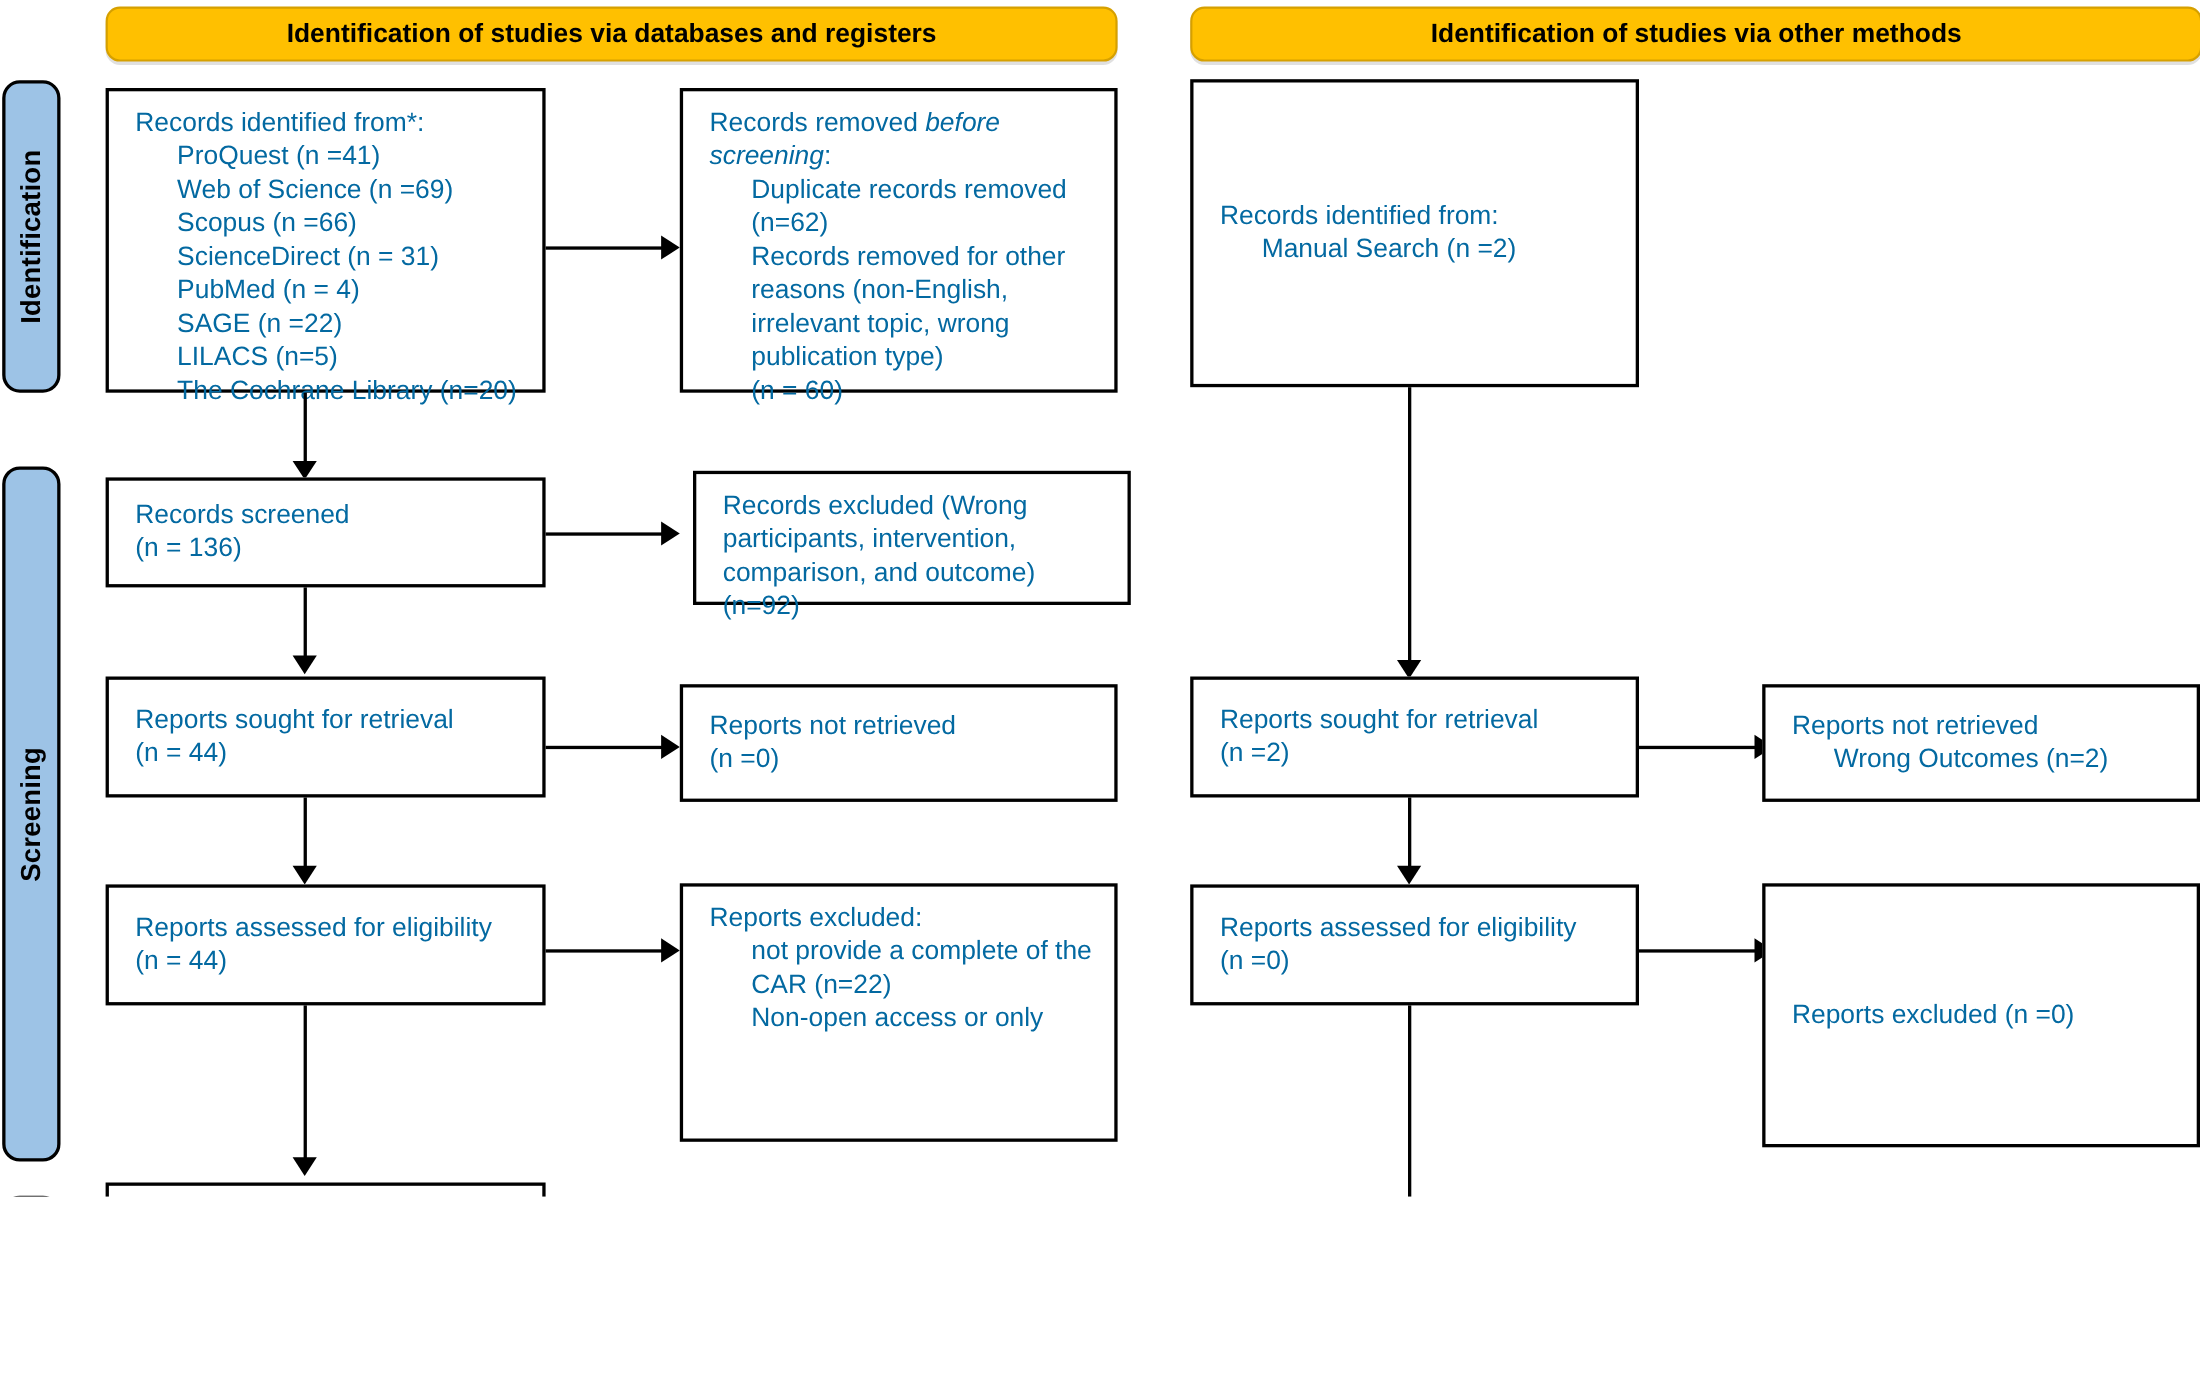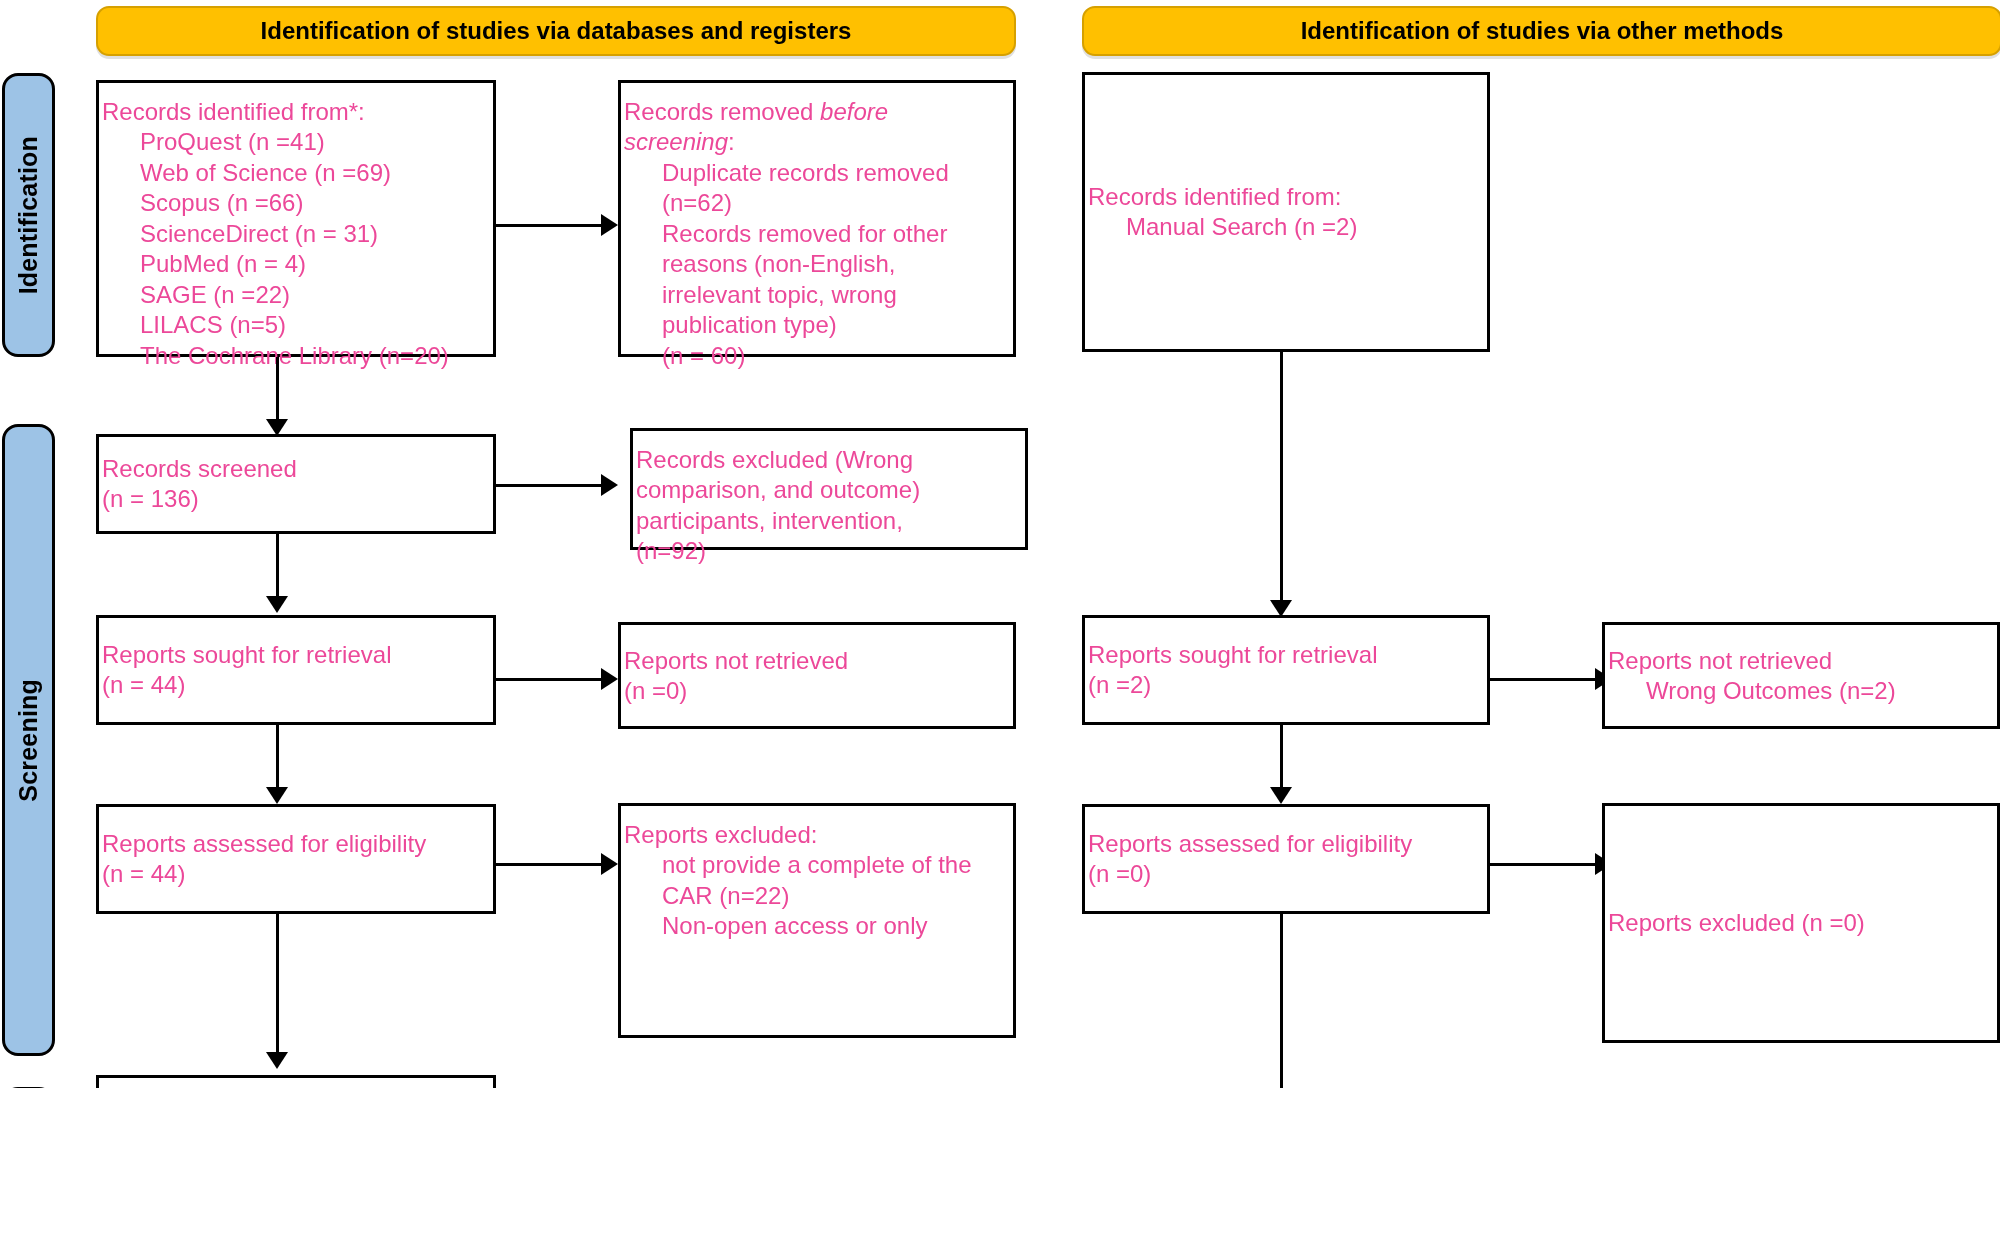--- a/index.html
+++ b/index.html
@@ -62,25 +62,25 @@
   
   .box {
     position: absolute;
     background: #ffffff;
     border: 3px solid #000000;
     box-sizing: border-box;
     padding: 0;
   }
   .box .box-text {
     position: absolute;
-    left: 3px;
+    left: 24px;
     right: 10px;
     font-size: 24px;
     line-height: 1.27;
-    color: #ec4899;
+    color: #0369a1;
     white-space: pre-wrap;
   }
   .box.vcenter .box-text {
     top: 50%;
     transform: translateY(-50%);
   }
   .box.vtop .box-text {
     top: 14px;
   }
   .indent-1 { display: block; padding-left: 38px; }
@@ -160,21 +160,21 @@
   <div class="arrow-down" style="left:266px; top:419px;"></div>
 
   <div class="box vcenter" style="left:96px; top:434px; width:400px; height:100px;">
     <div class="box-text"><span>Records screened</span><span style="display:block;">(n = 136)</span></div>
   </div>
 
   <div class="line hline" style="left:496px; top:484px; width:108px;"></div>
   <div class="arrow-right" style="left:601px; top:474px;"></div>
 
   <div class="box vtop" style="left:618px; top:428px; width:398px; height:122px;margin-left:12px;">
-    <div class="box-text"><span>Records excluded (Wrong</span><span style="display:block;">comparison, and outcome)</span><span style="display:block;">participants, intervention,</span><span style="display:block;">(n=92)</span></div>
+    <div class="box-text"><span>Records excluded (Wrong</span><span style="display:block;">participants, intervention,</span><span style="display:block;">comparison, and outcome)</span><span style="display:block;">(n=92)</span></div>
   </div>
 
   <div class="line vline" style="left:1280px; top:352px; width:3px; height:253px;"></div>
   <div class="arrow-down" style="left:1270px; top:600px;"></div>
 
   <div class="line vline" style="left:276px; top:534px; width:3px; height:66px;"></div>
   <div class="arrow-down" style="left:266px; top:596px;"></div>
 
   <div class="box vcenter" style="left:96px; top:615px; width:400px; height:110px;">
     <div class="box-text"><span>Reports sought for retrieval</span><span style="display:block;">(n = 44)</span></div>

